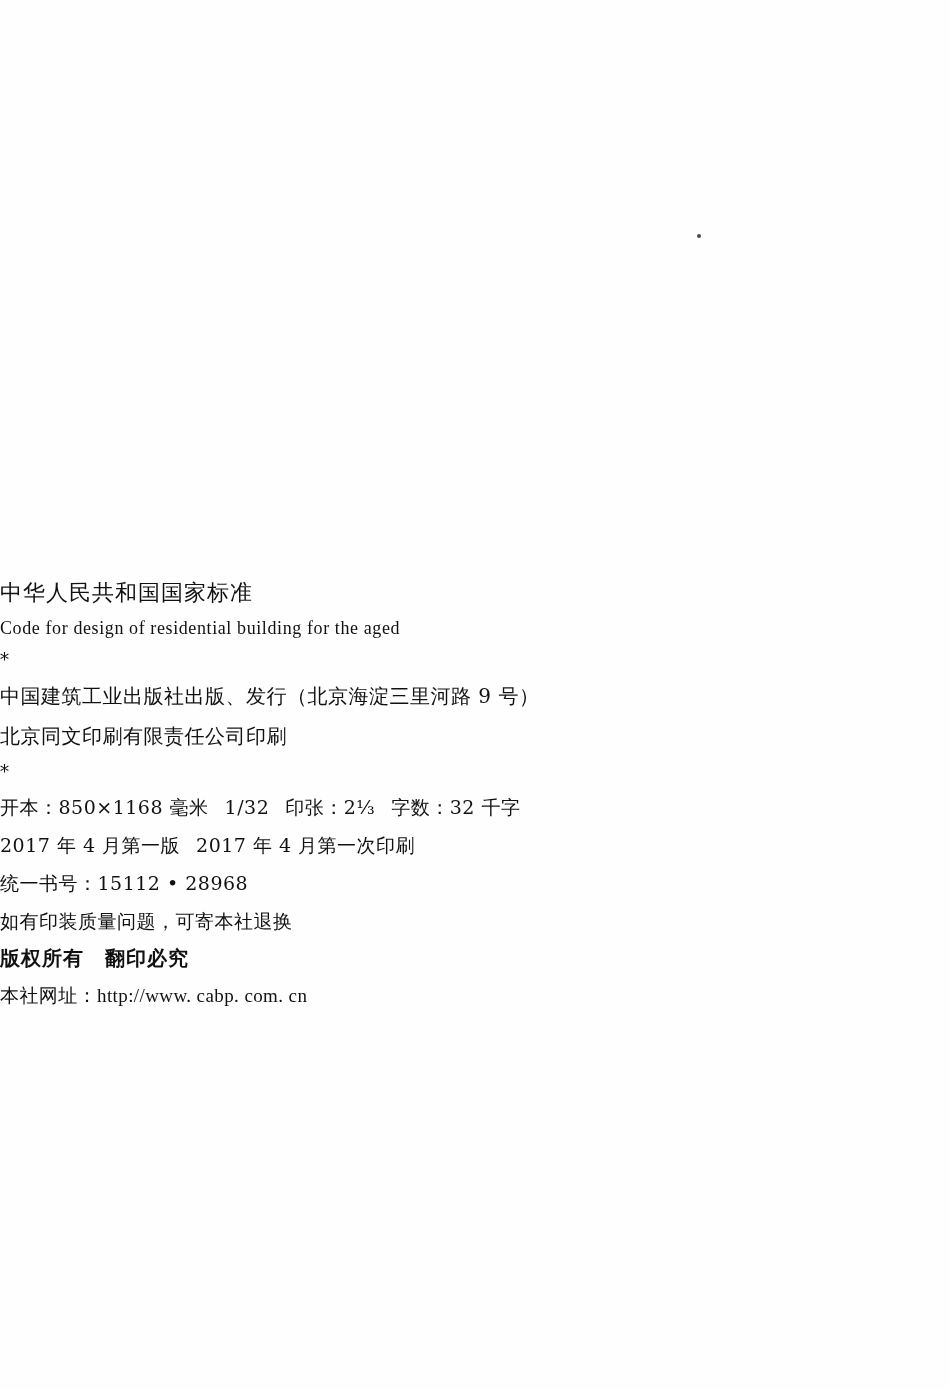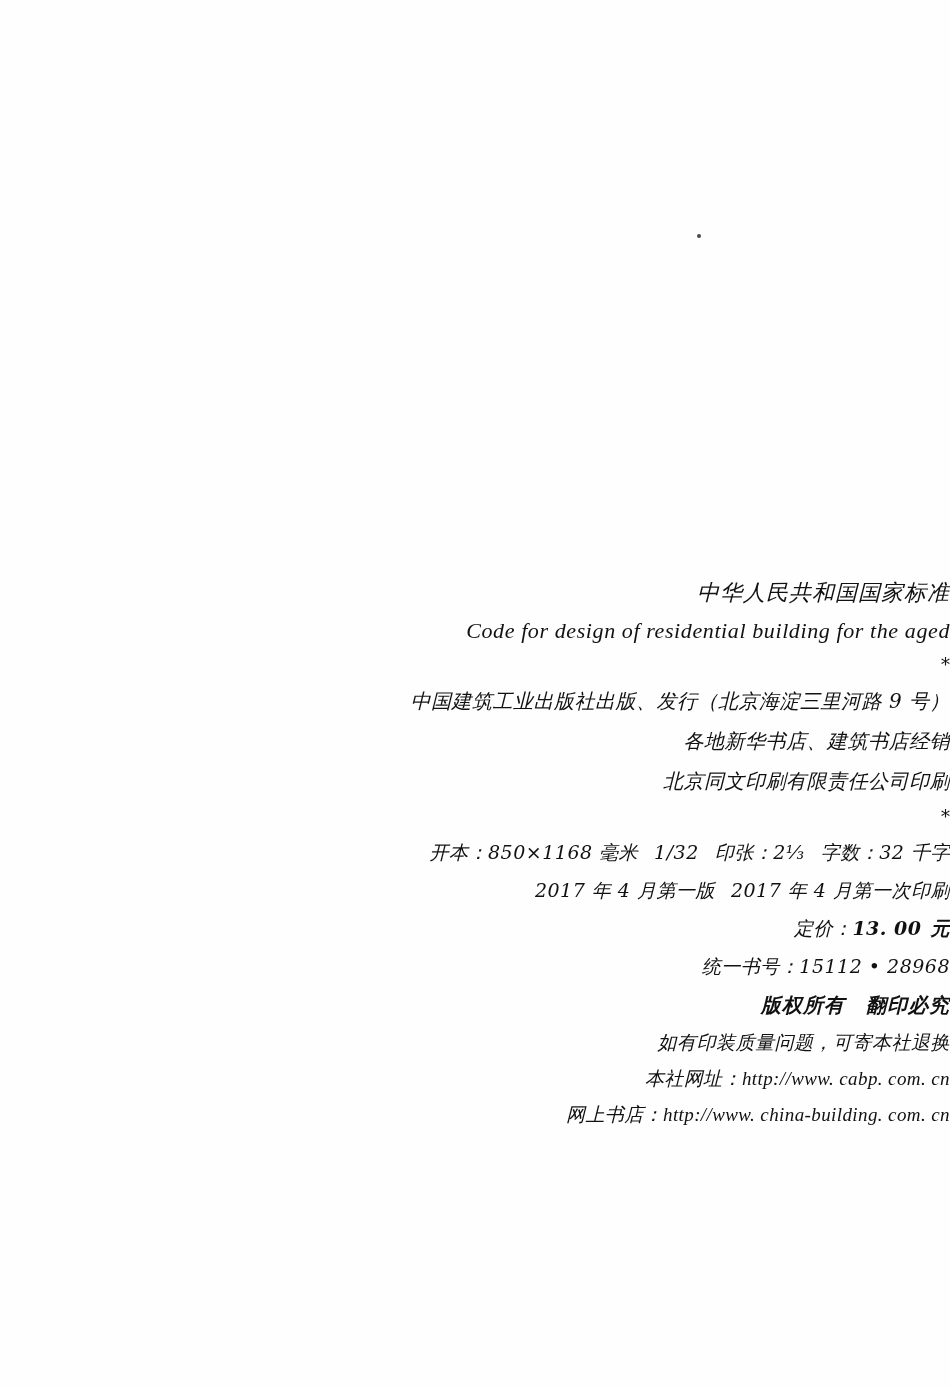--- a/index.html
+++ b/index.html
@@ -31,22 +31,21 @@
     height: 4px;
     background: #4a4a4a;
     border-radius: 50%;
   }
 
   .colophon {
     position: absolute;
     left: 0;
     right: 0;
     top: 578px;
-    text-align: right;
-    font-style: italic;
+    text-align: left;
   }
 
   .line {
     display: block;
     white-space: nowrap;
   }
 
   .std-org {
     font-family: "DejaVu Serif", "Liberation Serif", serif;
     font-size: 22px;
@@ -56,21 +55,21 @@
 
   .std-title {
     font-size: 27px;
     font-weight: bold;
     letter-spacing: 2px;
     margin-bottom: 10px;
   }
 
   .std-title-en {
     font-family: "Liberation Serif", "DejaVu Serif", serif;
-    font-size: 22px;
+    font-size: 18px;
     letter-spacing: 0.6px;
     margin-bottom: 8px;
   }
 
   .std-code {
     font-family: "Liberation Serif", "DejaVu Serif", serif;
     font-size: 21px;
     font-weight: bold;
     letter-spacing: 1.2px;
     margin-bottom: 6px;
@@ -159,50 +158,43 @@
     <span class="line std-org">中华人民共和国国家标准</span>
 
 
     <span class="line std-title-en">Code for design of residential building for the aged</span>
 
 
     <span class="line asterisk">*</span>
 
     <span class="line pub-line first">中国建筑工业出版社出版、发行（北京海淀三里河路 9 号）</span>
 
-    <span class="line pub-line">各地新华书店、建筑书店经销</span>
 
 
     <span class="line pub-line">北京同文印刷有限责任公司印刷</span>
 
     <span class="line asterisk">*</span>
 
     <div class="line meta-line">
       <span>开本：</span><span>850×1168 毫米</span><span class="sp"></span><span>1/32</span><span class="sp"></span><span>印张：</span><span>2⅓</span><span class="sp"></span><span>字数：</span><span>32 千字</span>
     </div>
 
     <div class="line meta-line">
       <span>2017 年 4 月第一版</span><span class="sp"></span><span>2017 年 4 月第一次印刷</span>
     </div>
 
-    <div class="line price-line">
-      <span>定价：</span><b>13. 00</b><span class="sp-sm"></span><b>元</b>
-    </div>
 
     <div class="line price-line">
       <span>统一书号：</span><span>15112 • 28968</span>
     </div>
 
+    <span class="line notice">如有印装质量问题，可寄本社退换</span>
+
     <span class="line copyright">版权所有　翻印必究</span>
-
-    <span class="line notice">如有印装质量问题，可寄本社退换</span>
 
 
     <div class="line url-line">
       <span>本社网址：</span><span class="url">http://www. cabp. com. cn</span>
     </div>
 
-    <div class="line url-line">
-      <span>网上书店：</span><span class="url">http://www. china-building. com. cn</span>
-    </div>
 
   </div>
 </div>
 
 </body></html>

